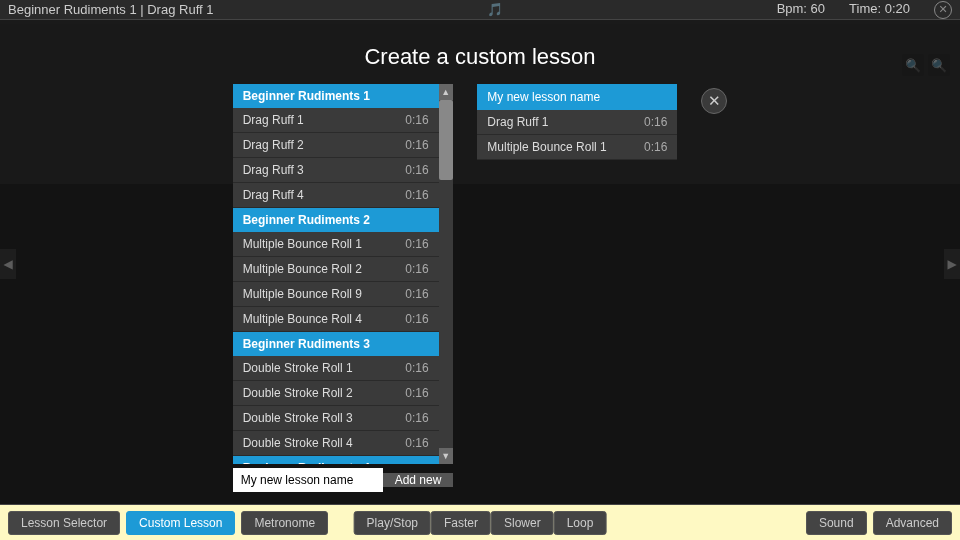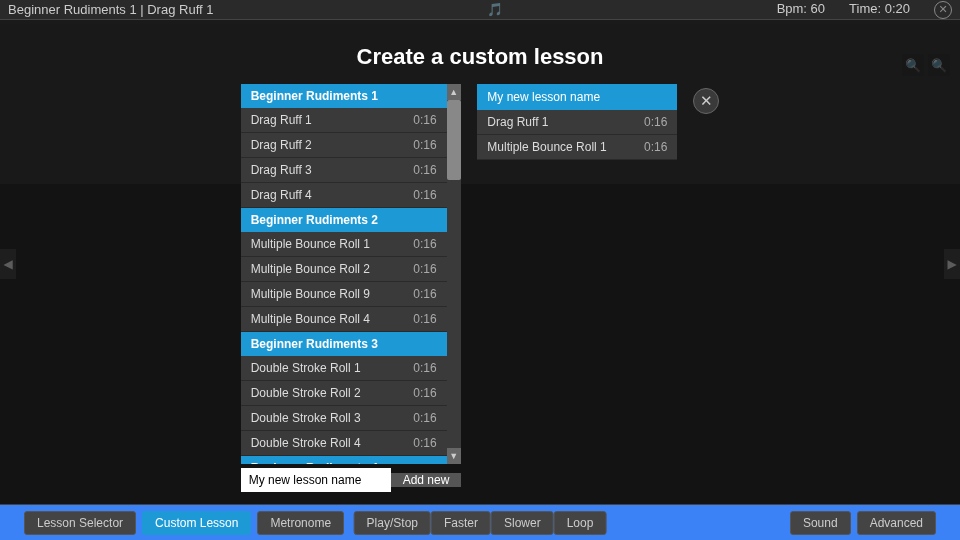--- a/index.html
+++ b/index.html
@@ -54,26 +54,26 @@
       display: flex;
       flex-direction: column;
       align-items: center;
       padding-top: 20px;
     }
 
     #modal-title {
       color: #fff;
       font-size: 22px;
       margin-bottom: 14px;
-      font-weight: bold;
+      font-weight: normal;
     }
 
     #modal-body {
       display: flex;
-      gap: 16px;
+      gap: 24px;
       align-items: flex-start;
     }
 
     .category-item {
       background: #1d9ad6;
       color: #fff;
       padding: 5px 10px;
       font-size: 12px;
       font-weight: bold;
       cursor: pointer;
@@ -175,25 +175,25 @@
       cursor: pointer;
       color: #ccc;
       font-size: 13px;
     }
 
     
     #bottom-bar {
       position: absolute;
       bottom: 0; left: 0; right: 0;
       height: 36px;
-      background: #3b82f6;
+      background: #fef9c3;
       display: flex;
       align-items: center;
       justify-content: space-between;
-      padding: 0 24px;
+      padding: 0 8px;
       border-top: 1px solid #444;
       z-index: 100;
     }
 
     #bottom-left { display: flex; gap: 6px; align-items: center; }
     #bottom-center { display: flex; align-items: center; position: absolute; left: 50%; transform: translateX(-50%); }
     #bottom-right { display: flex; gap: 6px; align-items: center; }
 
     .bottom-btn {
       padding: 4px 12px;

